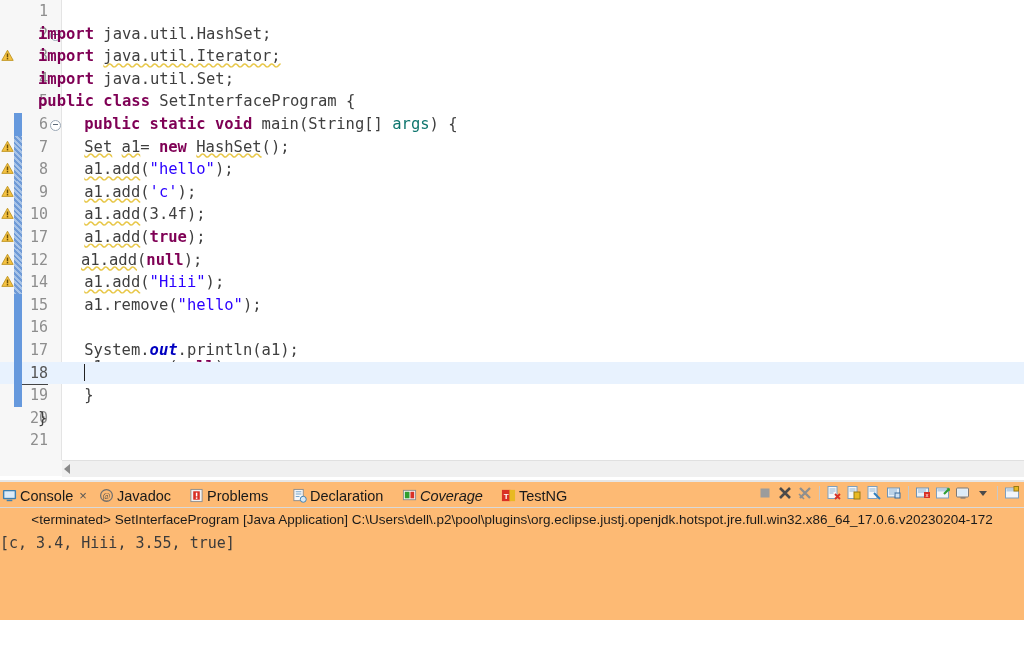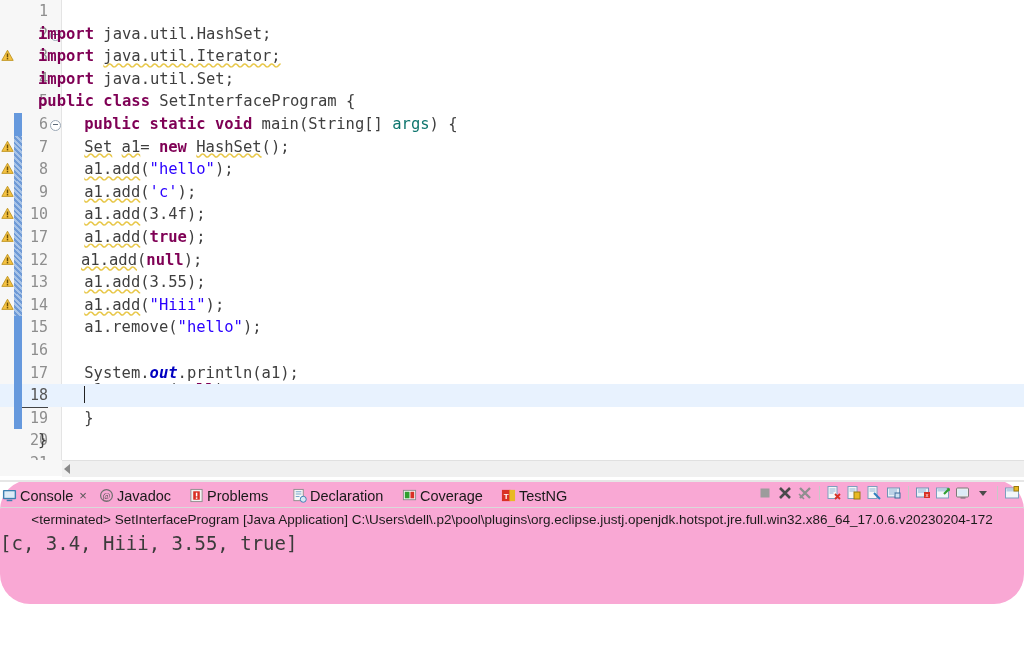--- a/index.html
+++ b/index.html
@@ -57,39 +57,39 @@
        text-decoration-skip-ink:none;}
   .caret{display:inline-block;width:1px;height:17px;background:#222;vertical-align:-3px;}
 
   
   .hscroll{position:absolute;left:62px;top:460px;width:962px;height:16px;background:#F0F0F0;border-top:1px solid #E0E0E0;}
   .hs-left{position:absolute;left:2px;top:3px;width:0;height:0;
     border-top:5px solid transparent;border-bottom:5px solid transparent;border-right:6px solid #8a8a8a;}
   .hscroll-corner{position:absolute;left:0;top:460px;width:62px;height:16px;background:#F7F7F7;}
 
   
-  .console{position:absolute;left:0;top:480px;width:1024px;height:124px;background:#f9a8d4;border-radius:30px;}
+  .console{position:absolute;left:0;top:480px;width:1024px;height:140px;background:#fdba74;}
   .cpanel-sep{position:absolute;left:0;top:0;width:1024px;height:2px;background:#E6E6E6;}
 
   .tabbar{position:absolute;left:0;top:4px;width:1024px;height:24px;}
   .tab{position:absolute;top:0;height:22px;line-height:22px;font-size:14.5px;color:#1a1a1a;white-space:nowrap;}
   .tab .tlabel{display:inline-block;vertical-align:middle;}
   .tab .tico{display:inline-block;width:15px;height:15px;vertical-align:-3px;margin-right:3px;position:relative;}
   .tab .xclose{display:inline-block;margin-left:6px;color:#555;font-size:13px;vertical-align:middle;}
   .tabline{position:absolute;left:0;top:27px;width:1024px;height:1px;background:#D9D9D9;}
 
   
   .ctools{position:absolute;right:2px;top:3px;height:22px;}
   .tb{display:inline-block;width:16px;height:16px;margin:0 2px;vertical-align:middle;position:relative;}
   .tbsep{display:inline-block;width:1px;height:14px;background:#C8C8C8;margin:0 4px;vertical-align:middle;}
 
   .cterm{position:absolute;left:0;top:30px;width:1024px;height:20px;line-height:20px;
     font-size:13.5px;color:#1b1b1b;white-space:nowrap;overflow:hidden;text-align:center;}
   .cout{position:absolute;left:0;top:52px;width:1024px;
-    font-family:"DejaVu Sans Mono","Liberation Mono",monospace;font-size:19px;color:#3b3b3b;
+    font-family:"DejaVu Sans Mono","Liberation Mono",monospace;font-size:15px;color:#3b3b3b;
     line-height:22px;white-space:pre;}
 </style>
 </head>
 <body>
 
 <div class="ide">
 
   <div class="editor">
     <div class="gutter-bg"></div>
     <div class="gutter-line"></div>
@@ -191,32 +191,20 @@
           <div class="mark-col">
             <svg class="warn-ico" viewBox="0 0 16 16">
               <path d="M8 1.5 L15 14 L1 14 Z" fill="#F5C242" stroke="#B98C15" stroke-width="1"></path>
               <rect x="7.1" y="5.6" width="1.8" height="4.6" fill="#6b4f06"></rect>
               <rect x="7.1" y="11" width="1.8" height="1.8" fill="#6b4f06"></rect>
             </svg>
           </div>
           <div class="chg-hatch"></div>
           <div class="lnum">12</div>
           <div class="ctext" style="left: 81px;"><span class="plain sq">a1.add</span><span class="plain">(</span><span class="kw">null</span><span class="plain">);</span></div>
-        </div>
-        <div class="row">
-          <div class="mark-col">
-            <svg class="warn-ico" viewBox="0 0 16 16">
-              <path d="M8 1.5 L15 14 L1 14 Z" fill="#F5C242" stroke="#B98C15" stroke-width="1"></path>
-              <rect x="7.1" y="5.6" width="1.8" height="4.6" fill="#6b4f06"></rect>
-              <rect x="7.1" y="11" width="1.8" height="1.8" fill="#6b4f06"></rect>
-            </svg>
-          </div>
-          <div class="chg-hatch"></div>
-          <div class="lnum">13</div>
-          <div class="ctext" style="left: 84.28px;"><span class="plain sq">a1.add</span><span class="plain">(3.55);</span></div>
         </div>
         <div class="row">
           <div class="mark-col">
             <svg class="warn-ico" viewBox="0 0 16 16">
               <path d="M8 1.5 L15 14 L1 14 Z" fill="#F5C242" stroke="#B98C15" stroke-width="1"></path>
               <rect x="7.1" y="5.6" width="1.8" height="4.6" fill="#6b4f06"></rect>
               <rect x="7.1" y="11" width="1.8" height="1.8" fill="#6b4f06"></rect>
             </svg>
           </div>
           <div class="chg-hatch"></div>
@@ -281,21 +269,21 @@
               <rect x="2" y="1.5" width="12" height="13" fill="#F2F2F2" stroke="#8d8d8d"></rect>
               <rect x="4.5" y="3.5" width="7" height="9" fill="#D93025"></rect>
               <rect x="7.3" y="5" width="1.6" height="4" fill="#fff"></rect>
               <rect x="7.3" y="10" width="1.6" height="1.6" fill="#fff"></rect>
             </svg></span><span class="tlabel">Problems</span></div>
         <div class="tab" style="left: 292px;"><span class="tico"><svg viewBox="0 0 16 16">
               <rect x="2" y="1.5" width="10" height="12" fill="#F7F7F7" stroke="#8d8d8d"></rect>
               <path d="M4 4h6M4 6.5h6M4 9h4" stroke="#7aa7cc" stroke-width="1.1"></path>
               <circle cx="12" cy="12" r="3.2" fill="#d8e8f5" stroke="#3C7FB1"></circle>
             </svg></span><span class="tlabel">Declaration</span></div>
-        <div class="tab" style="left: 402px;"><span class="tico"><svg viewBox="0 0 16 16">
+        <div class="tab" style="left: 402px; font-style: italic;"><span class="tico"><svg viewBox="0 0 16 16">
               <rect x="1.5" y="2.5" width="13" height="10" fill="#F7F7F7" stroke="#8d8d8d"></rect>
               <rect x="3" y="4" width="5" height="7" fill="#2f9e2f"></rect>
               <rect x="9" y="4" width="4" height="7" fill="#D93025"></rect>
             </svg></span><span class="tlabel">Coverage</span></div>
         <div class="tab" style="left: 501px;"><span class="tico"><svg viewBox="0 0 16 16">
               <rect x="1" y="2" width="9" height="12" fill="#D93025"></rect>
               <rect x="9" y="2" width="6" height="12" fill="#E8B923"></rect>
               <text x="5.5" y="11.5" font-size="8.5" text-anchor="middle" fill="#fff" font-family="sans-serif" font-weight="bold">T</text>
             </svg></span><span class="tlabel">TestNG</span></div>
       </div>

